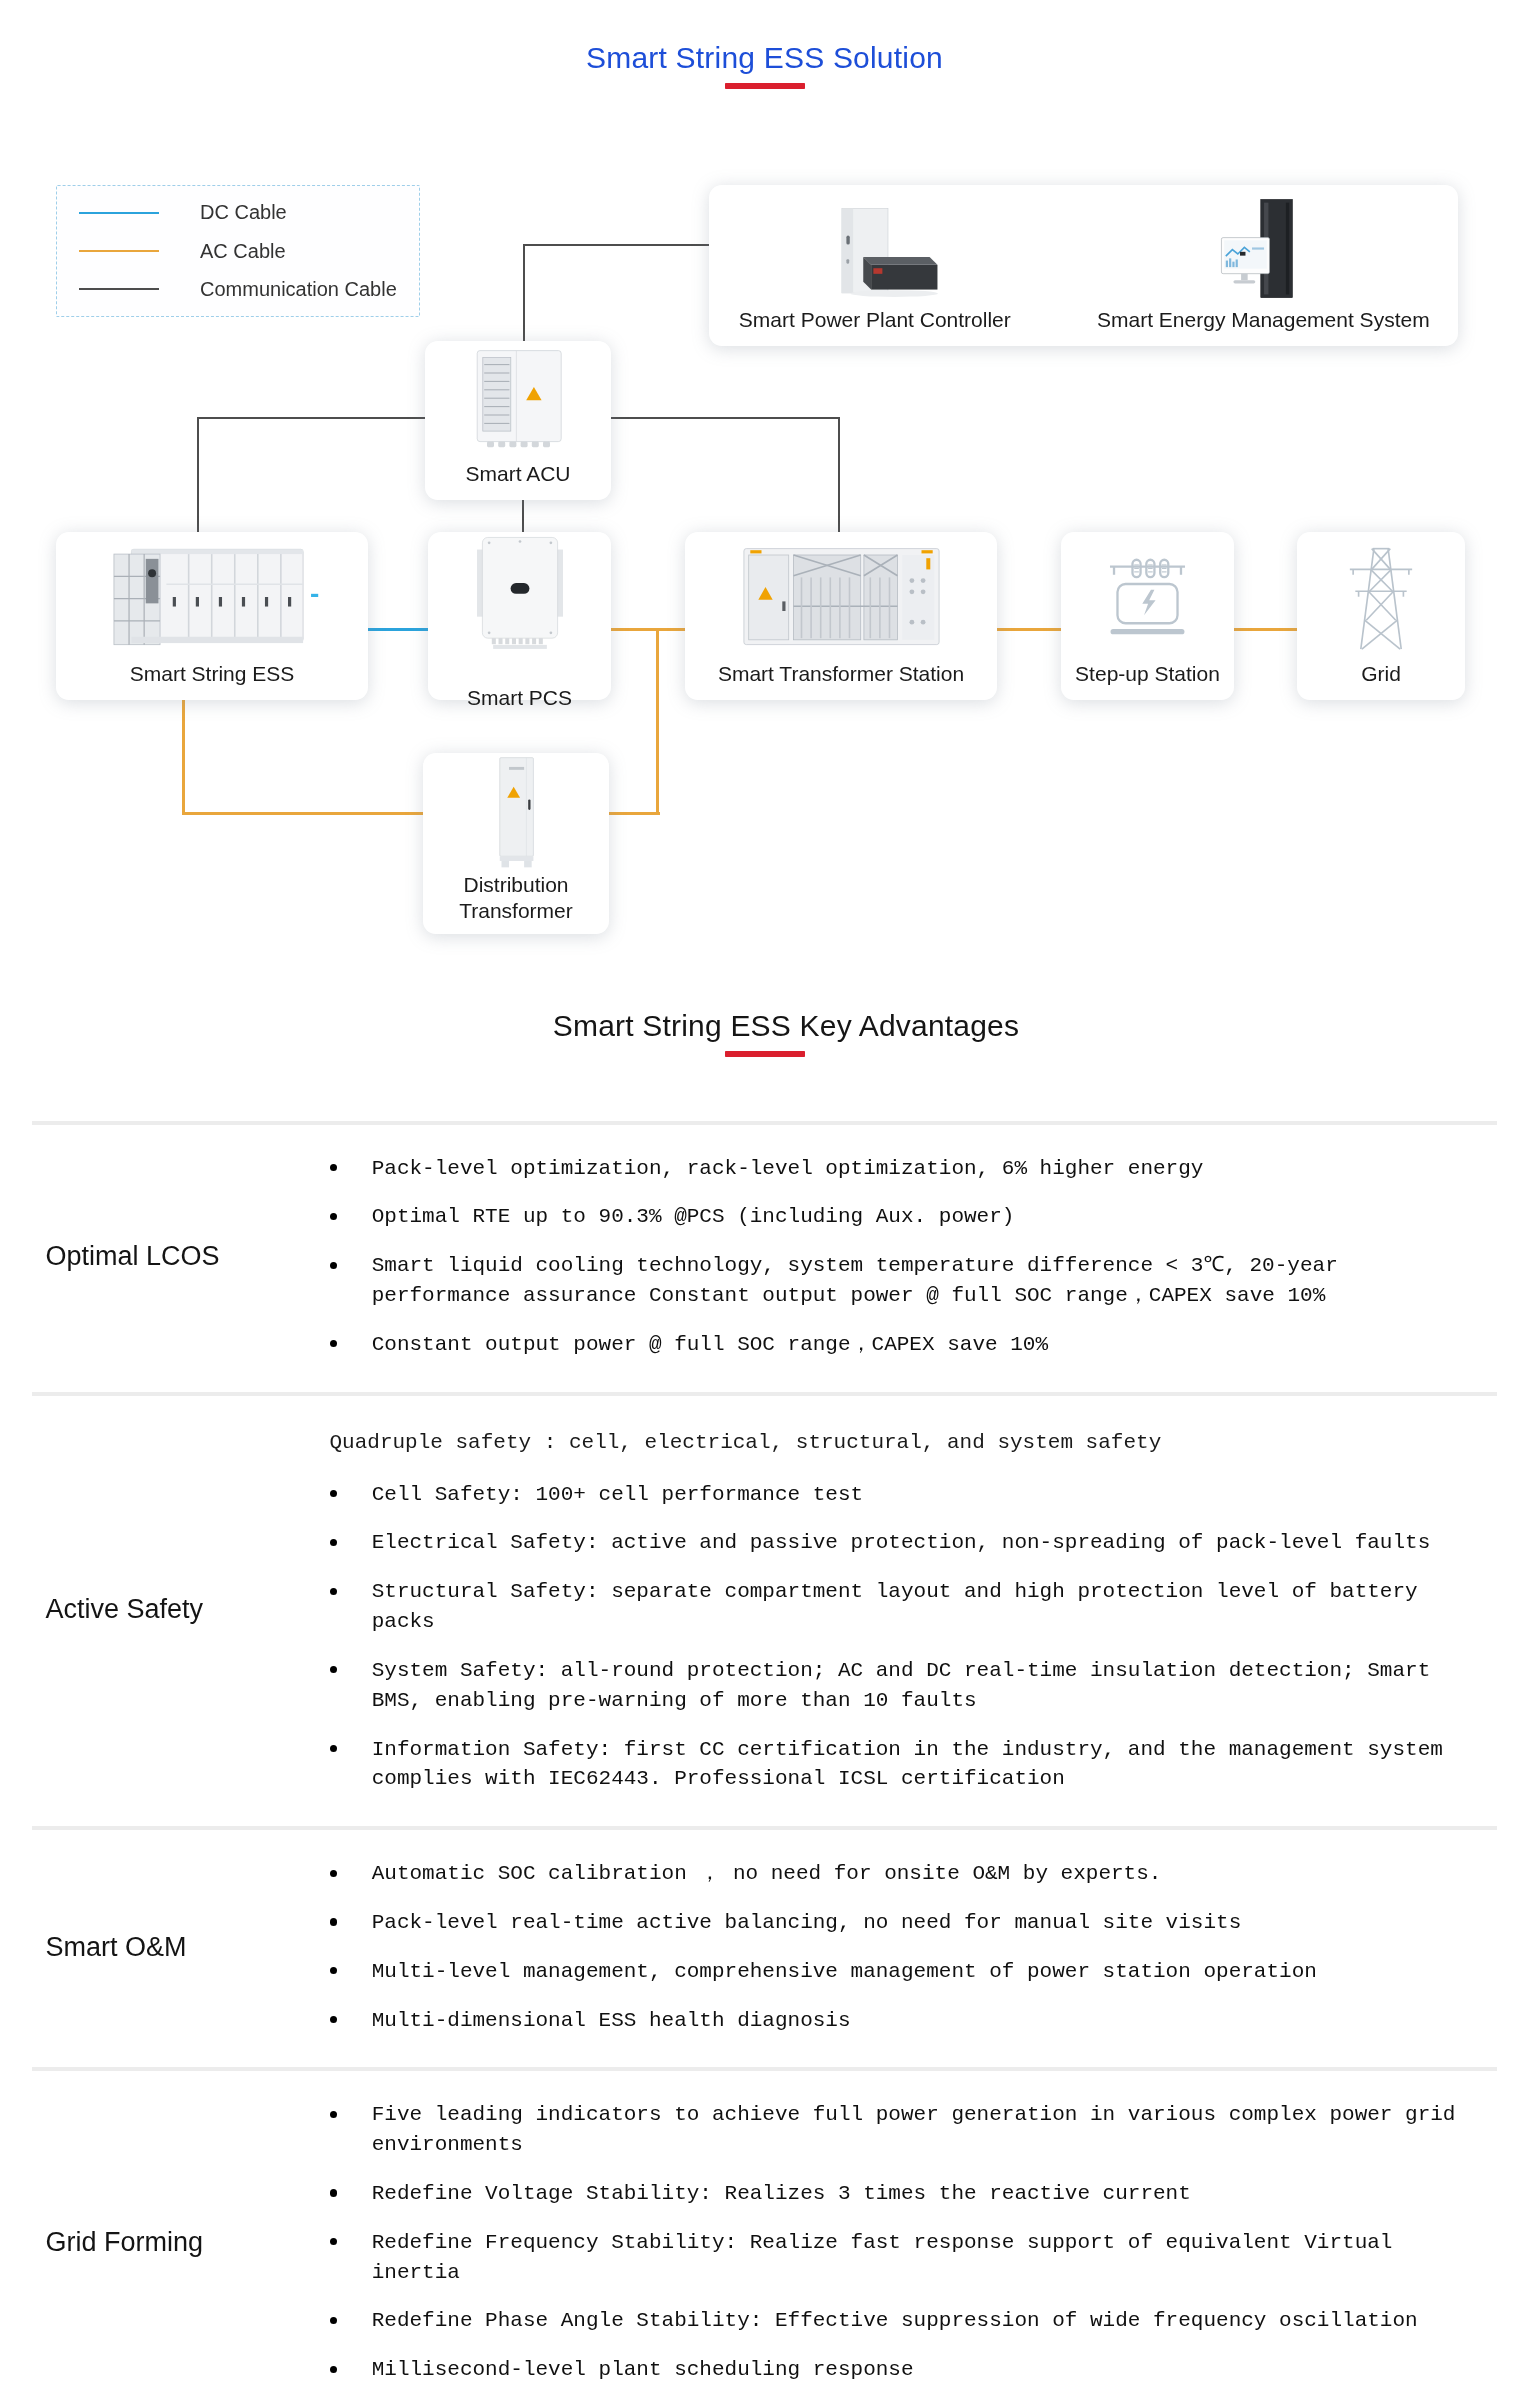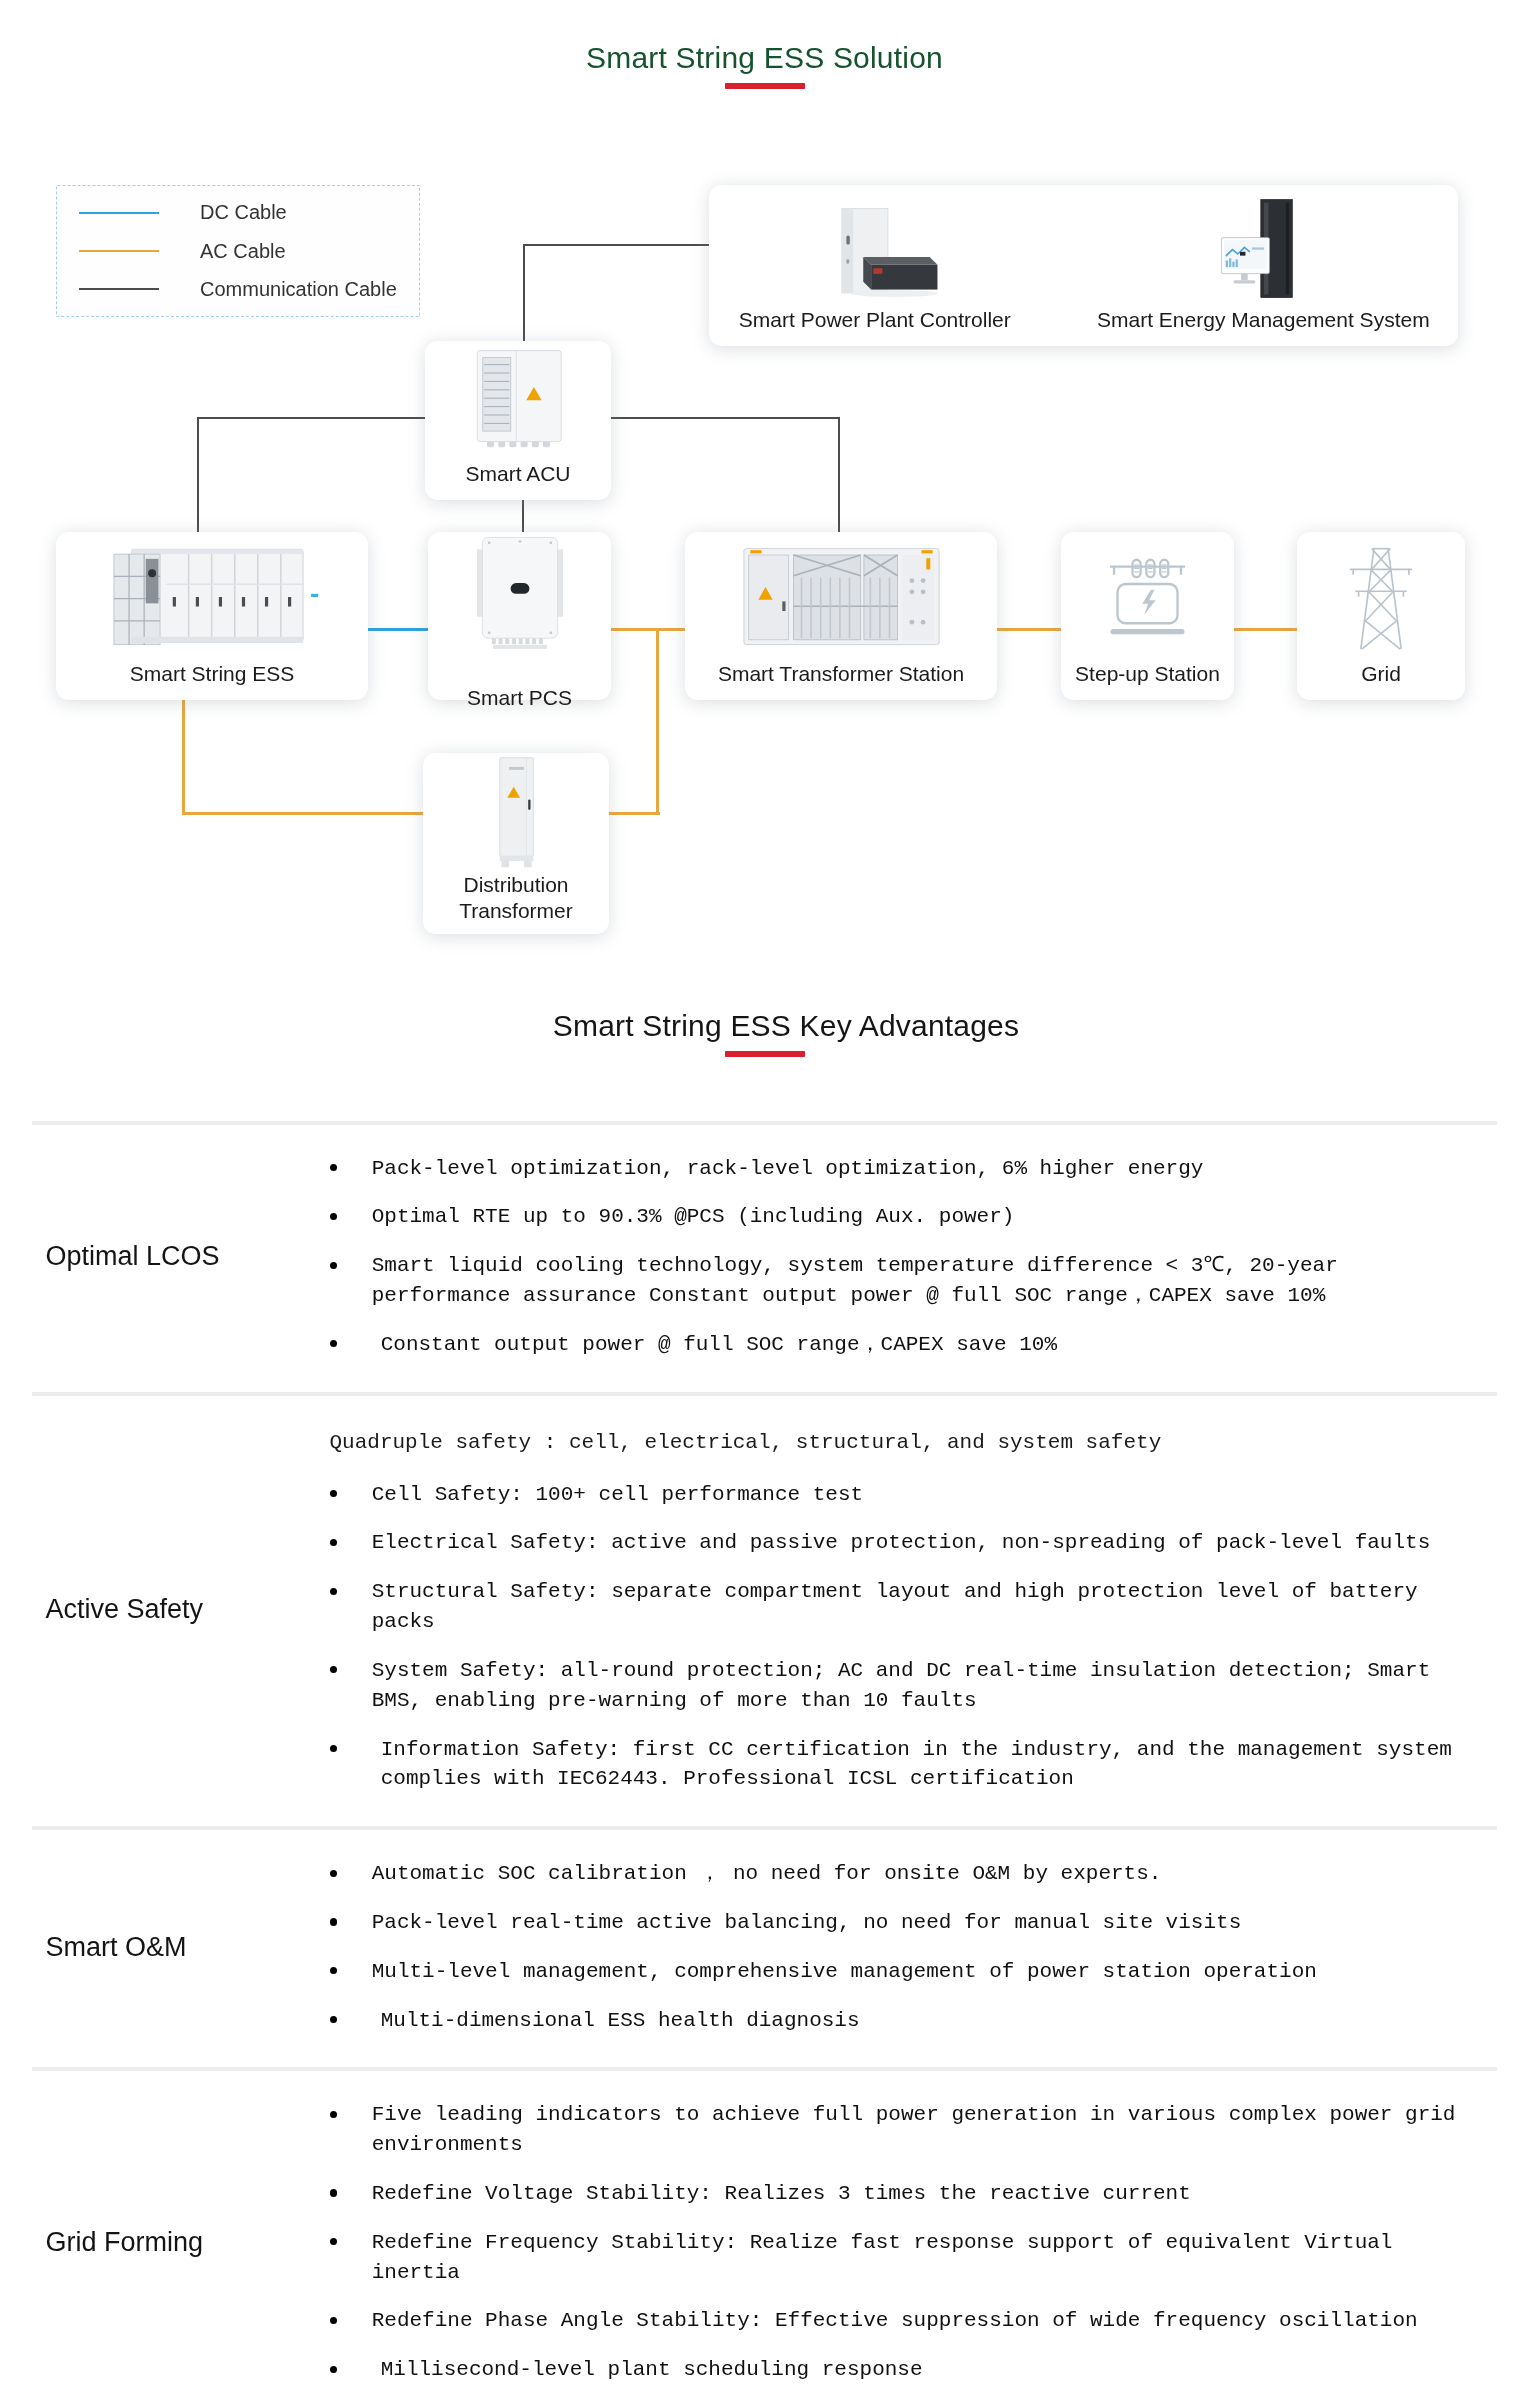--- a/index.html
+++ b/index.html
@@ -1,21 +1,21 @@
 <!DOCTYPE html>
 <html style="font-size:12.7px"><head>
 <meta charset="utf-8">
 <style>
   html,body{margin:0;padding:0;background:#ffffff;}
   body{width:1529px;height:2401px;overflow:hidden;position:relative;
        font-family:"Liberation Sans", sans-serif;color:#1a1a1a;}
 
   
   .diagram{position:relative;width:1529px;height:988px;}
-  .main-title{margin:0;padding-top:41px;text-align:center;font-size:30px;font-weight:500;color:#14532d;letter-spacing:0.2px;}
+  .main-title{margin:0;padding-top:41px;text-align:center;font-size:30px;font-weight:500;color:#1d4ed8;letter-spacing:0.2px;}
   .red-underline{width:80px;height:5.6px;margin:8px auto 0;border-radius:0.8px;}
 
   .cable{position:absolute;z-index:1;}
   .cable.dc{background:#2BA3DC;}
   .cable.ac{background:#E9A63C;}
   .cable.comm{background:#4D4D4D;}
 
   .card{position:absolute;z-index:2;background:#fff;border-radius:12.7px;
         box-shadow:0 2.4px 17.5px rgba(125,138,150,0.28);
         display:flex;flex-direction:column;align-items:center;}
@@ -37,21 +37,21 @@
 
   
   .adv-title{margin:21px 0 0;text-align:center;font-size:30px;font-weight:500;color:#151515;letter-spacing:0.2px;padding-left:43px;}
   .sections{margin-top:64px;}
   .section{display:flex;margin:0 32px;border-top:4.8px solid #ECECEC;padding:29px 0 32px;}
   .section-label{width:284px;flex:none;display:flex;align-items:center;padding-left:13.5px;
                  font-size:27px;color:#141414;}
   .section-body{flex:1;padding-right:14.3px;font-family:Liberation Mono, monospace;}
   .intro-line{font-size:21px;line-height:1.42;margin:3.2px 0 22px;}
   .bullet{display:flex;margin-bottom:19px;font-size:21px;line-height:1.42;color:#101010;}
-  .bullet:last-child{margin-bottom:0;gap:9px;}
+  .bullet:last-child{margin-bottom:0;}
   .bullet .dot{width:7.2px;height:7.2px;border-radius:50%;background:#000;margin:10.4px 35px 0 0;flex:none;}
 </style>
 </head>
 <body>
 
 <div class="diagram">
 
   <h1 class="main-title">Smart String ESS Solution</h1>
   <div class="red-underline" style="background:#DA1F2E;"></div>
 

